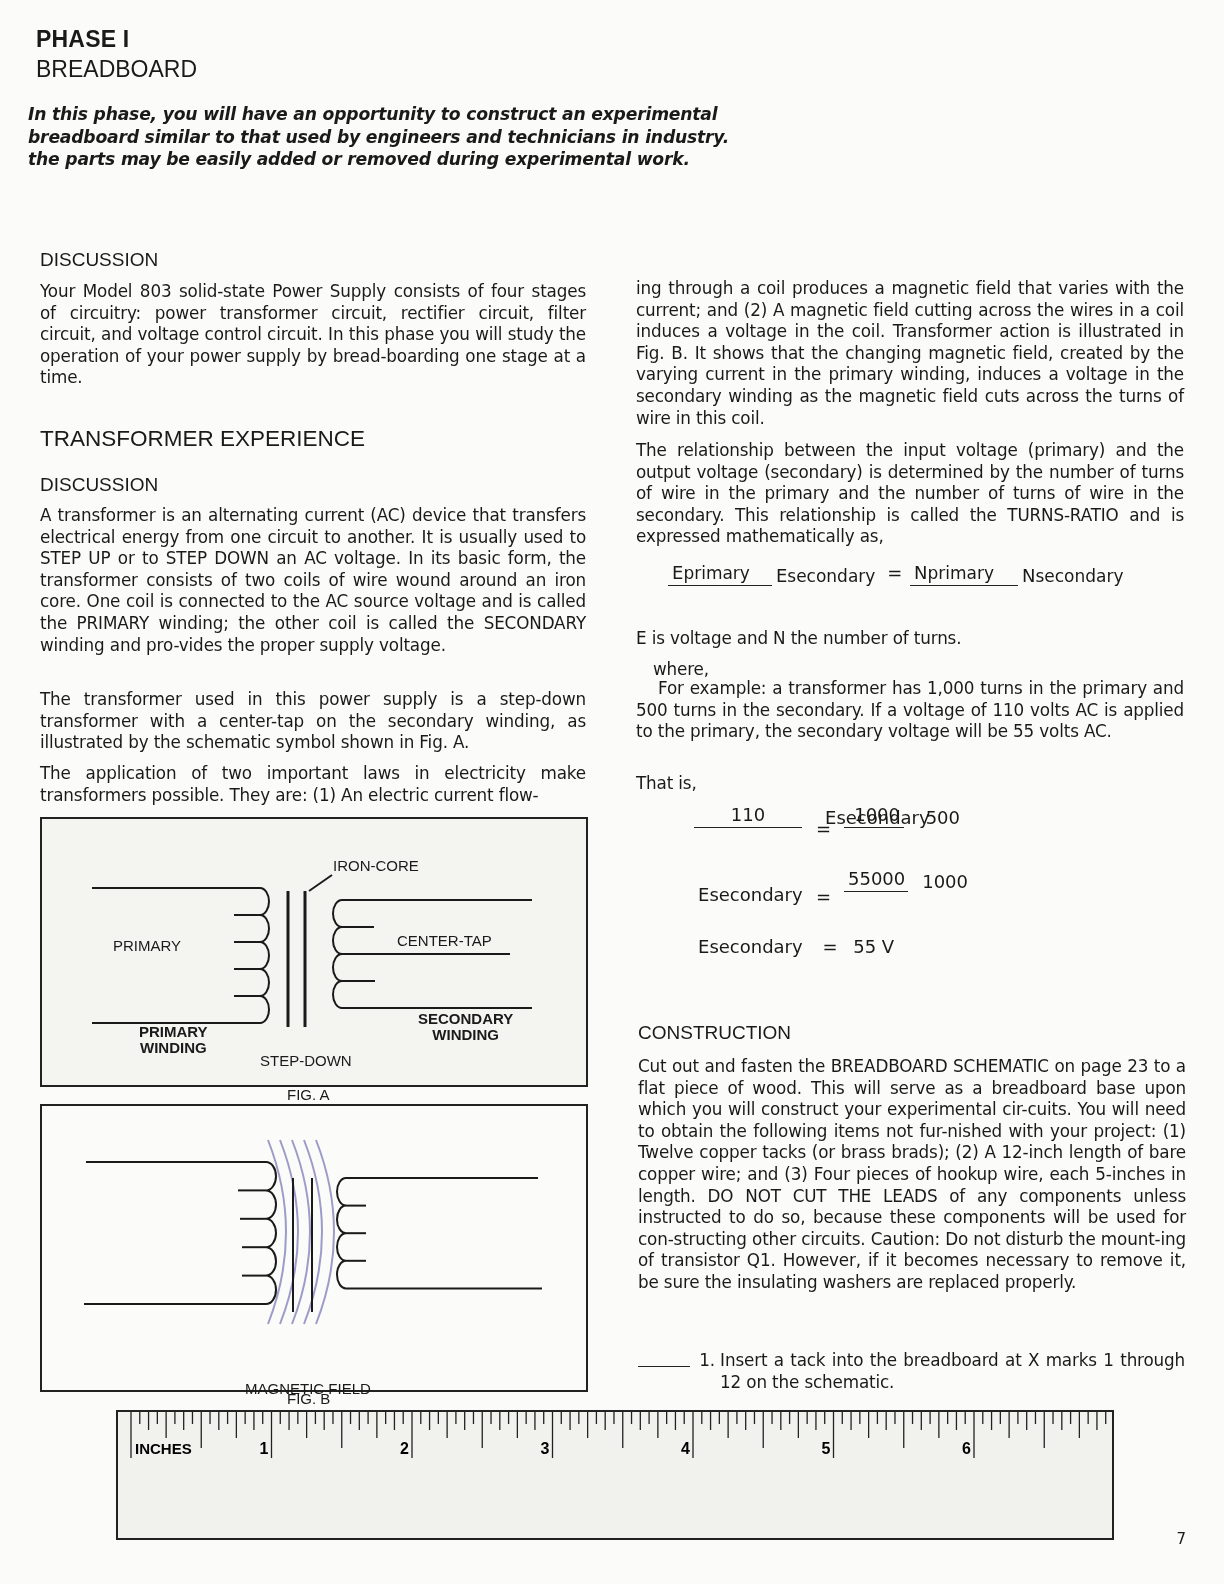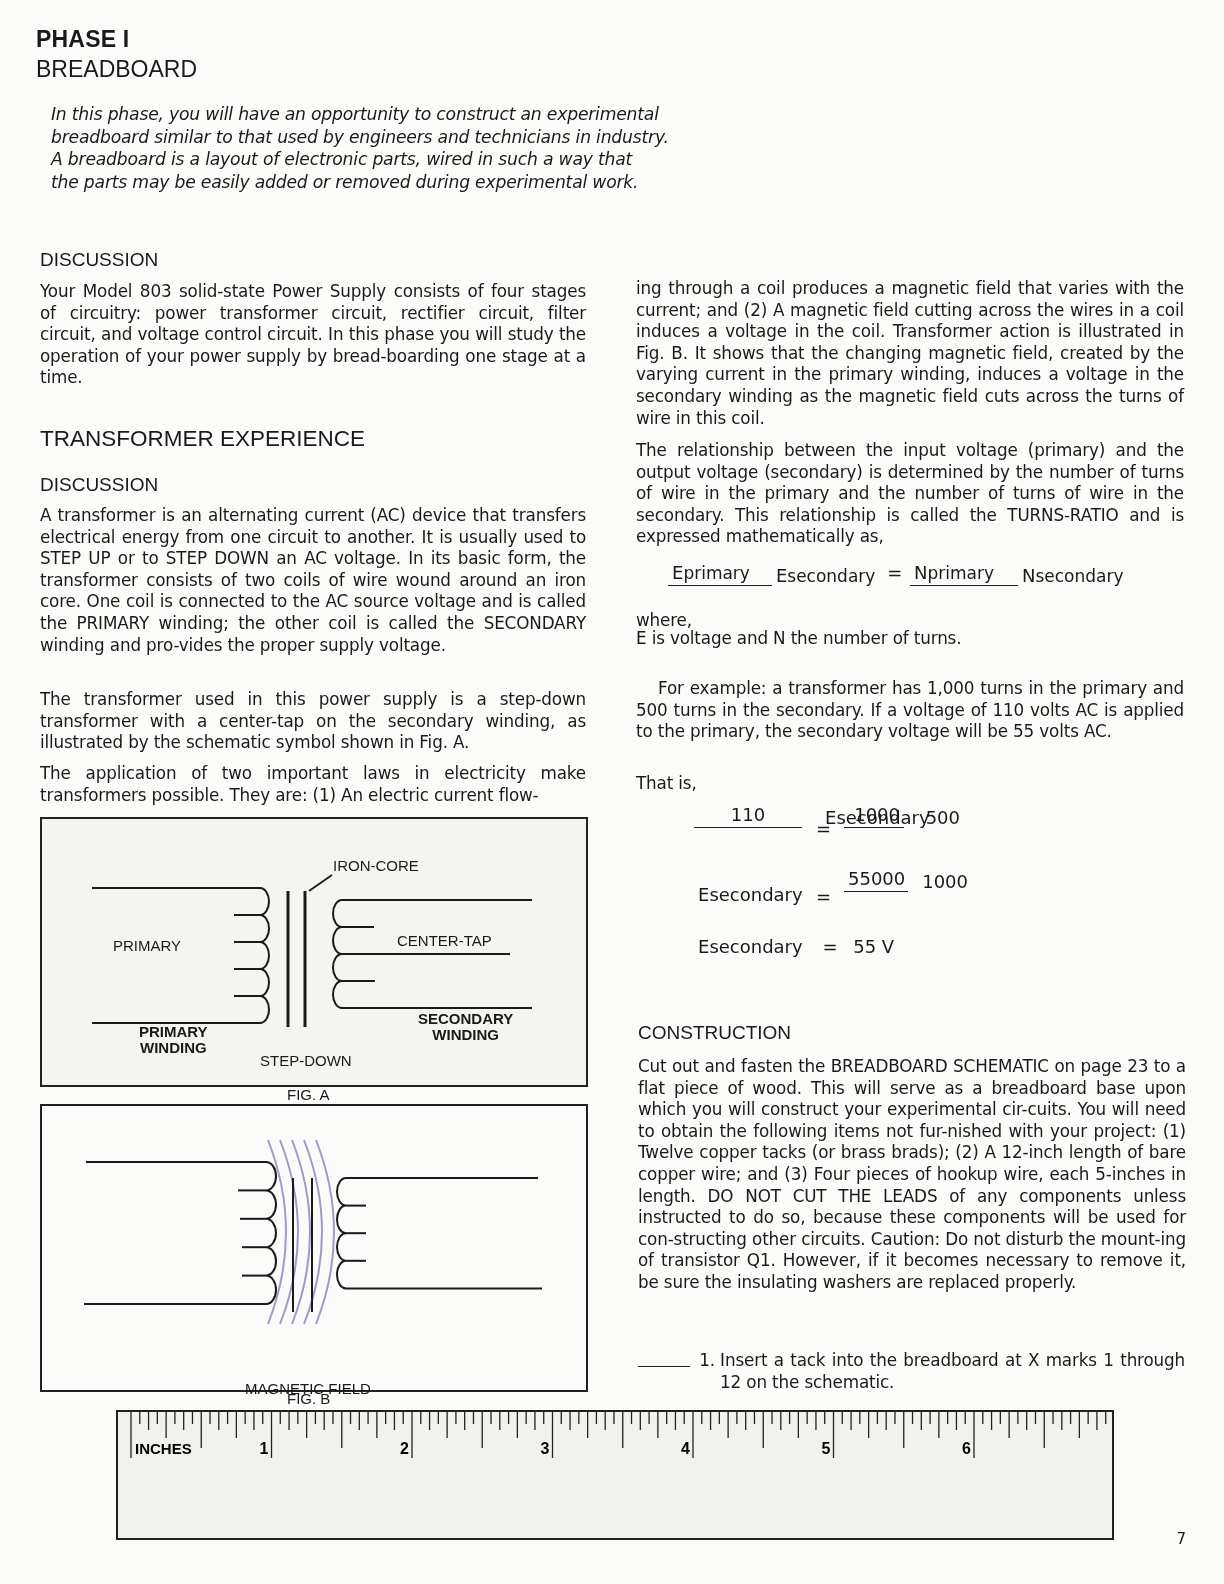--- a/index.html
+++ b/index.html
@@ -4,21 +4,21 @@
 <style>
   html, body { margin: 0; padding: 0; }
   body {
     width: 1224px; height: 1584px; position: relative; overflow: hidden;
     background: #fbfbf9; color: #1a1a1a;
     font-family: "DejaVu Sans", sans-serif;
   }
   .abs { position: absolute; }
   .phase-title { left: 36px; top: 26px; font-family: "Liberation Sans", sans-serif; font-weight: bold; font-size: 23px; letter-spacing: 0.2px; }
   .section-title { left: 36px; top: 56px; font-family: "Liberation Sans", sans-serif; font-size: 23px; }
-  .intro { left: 51px; top: 103px; width: 680px; font-family: "DejaVu Sans", sans-serif; font-style: italic; font-size: 17.2px; line-height: 22.5px; letter-spacing: -0.2px; }
+  .intro { left: 28px; top: 103px; width: 680px; font-family: "DejaVu Sans", sans-serif; font-style: italic; font-size: 17.2px; line-height: 22.5px; letter-spacing: -0.2px; font-weight: bold; }
   .intro span { display: block; white-space: nowrap; }
   .h-caps { font-family: "Liberation Sans", sans-serif; font-size: 19px; }
   .h-big { font-family: "Liberation Sans", sans-serif; font-size: 22.5px; }
   .para { font-family: "DejaVu Sans", sans-serif; font-size: 16.8px; line-height: 21.6px; text-align: justify; letter-spacing: -0.15px; }
   .col-left { left: 40px; width: 546px; }
   .col-right { left: 636px; width: 548px; }
   .fig-box { border: 2px solid #222; background: #f4f4f1; }
   .fig-label { font-family: "Liberation Sans", sans-serif; font-size: 15px; }
   .fig-caption { font-family: "Liberation Sans", sans-serif; font-size: 15px; }
   .math { font-family: "DejaVu Sans", sans-serif; font-size: 18px; }
@@ -29,21 +29,20 @@
   .page-number { right: 38px; top: 1530px; font-family: "DejaVu Sans", sans-serif; font-size: 15px; }
 </style>
 </head>
 <body>
 
 <div class="abs phase-title">PHASE I</div>
 <div class="abs section-title">BREADBOARD</div>
 <div class="abs intro">
   <span>In this phase, you will have an opportunity to construct an experimental</span>
   <span>breadboard similar to that used by engineers and technicians in industry.</span>
-  <span>A breadboard is a layout of electronic parts, wired in such a way that</span>
   <span>the parts may be easily added or removed during experimental work.</span>
 </div>
 
 <div class="abs h-caps col-left" style="top:249px;">DISCUSSION</div>
 <div class="abs para col-left" style="top:281px;">Your Model 803 solid-state Power Supply consists of four stages of circuitry: power transformer circuit, rectifier circuit, filter circuit, and voltage control circuit. In this phase you will study the operation of your power supply by bread-boarding one stage at a time.</div>
 
 <div class="abs h-big col-left" style="top:426px;">TRANSFORMER EXPERIENCE</div>
 <div class="abs h-caps col-left" style="top:474px;">DISCUSSION</div>
 <div class="abs para col-left" style="top:505px;">A transformer is an alternating current (AC) device that transfers electrical energy from one circuit to another. It is usually used to STEP UP or to STEP DOWN an AC voltage. In its basic form, the transformer consists of two coils of wire wound around an iron core. One coil is connected to the AC source voltage and is called the PRIMARY winding; the other coil is called the SECONDARY winding and pro-vides the proper supply voltage.</div>
 <div class="abs para col-left" style="top:689px;">The transformer used in this power supply is a step-down transformer with a center-tap on the secondary winding, as illustrated by the schematic symbol shown in Fig. A.</div>
@@ -124,21 +123,21 @@
     <span class="num" style="padding-right:22px;"><span>E</span><span style="font-size:17px;">primary</span></span>
     <span class="den"><span>E</span><span style="font-size:17px;">secondary</span></span>
   </span>
   <span style="margin:0 2px;">=</span>
   <span class="frac">
     <span class="num" style="padding-right:24px;"><span>N</span><span style="font-size:17px;">primary</span></span>
     <span class="den"><span>N</span><span style="font-size:17px;">secondary</span></span>
   </span>
 </div>
 
-<div class="abs para col-right" style="top:610px;">where,</div>
+<div class="abs para col-right" style="top:659px;margin-left:17px;">where,</div>
 <div class="abs para col-right" style="top:628px;">E is voltage and N the number of turns.</div>
 <div class="abs para col-right" style="top:678px; text-indent:22px;">For example: a transformer has 1,000 turns in the primary and 500 turns in the secondary. If a voltage of 110 volts AC is applied to the primary, the secondary voltage will be 55 volts AC.</div>
 <div class="abs para col-right" style="top:773px;">That is,</div>
 
 <div class="abs math" style="left:694px; top:804px; width:220px; height:60px;">
   <span class="frac abs" style="left:0; top:0;gap:19px;">
     <span class="num" style="width:100px; text-align:center;">110</span>
     <span class="den"><span>E</span><span>secondary</span></span>
   </span>
   <span class="abs" style="left:122px; top:14px;">=</span>

